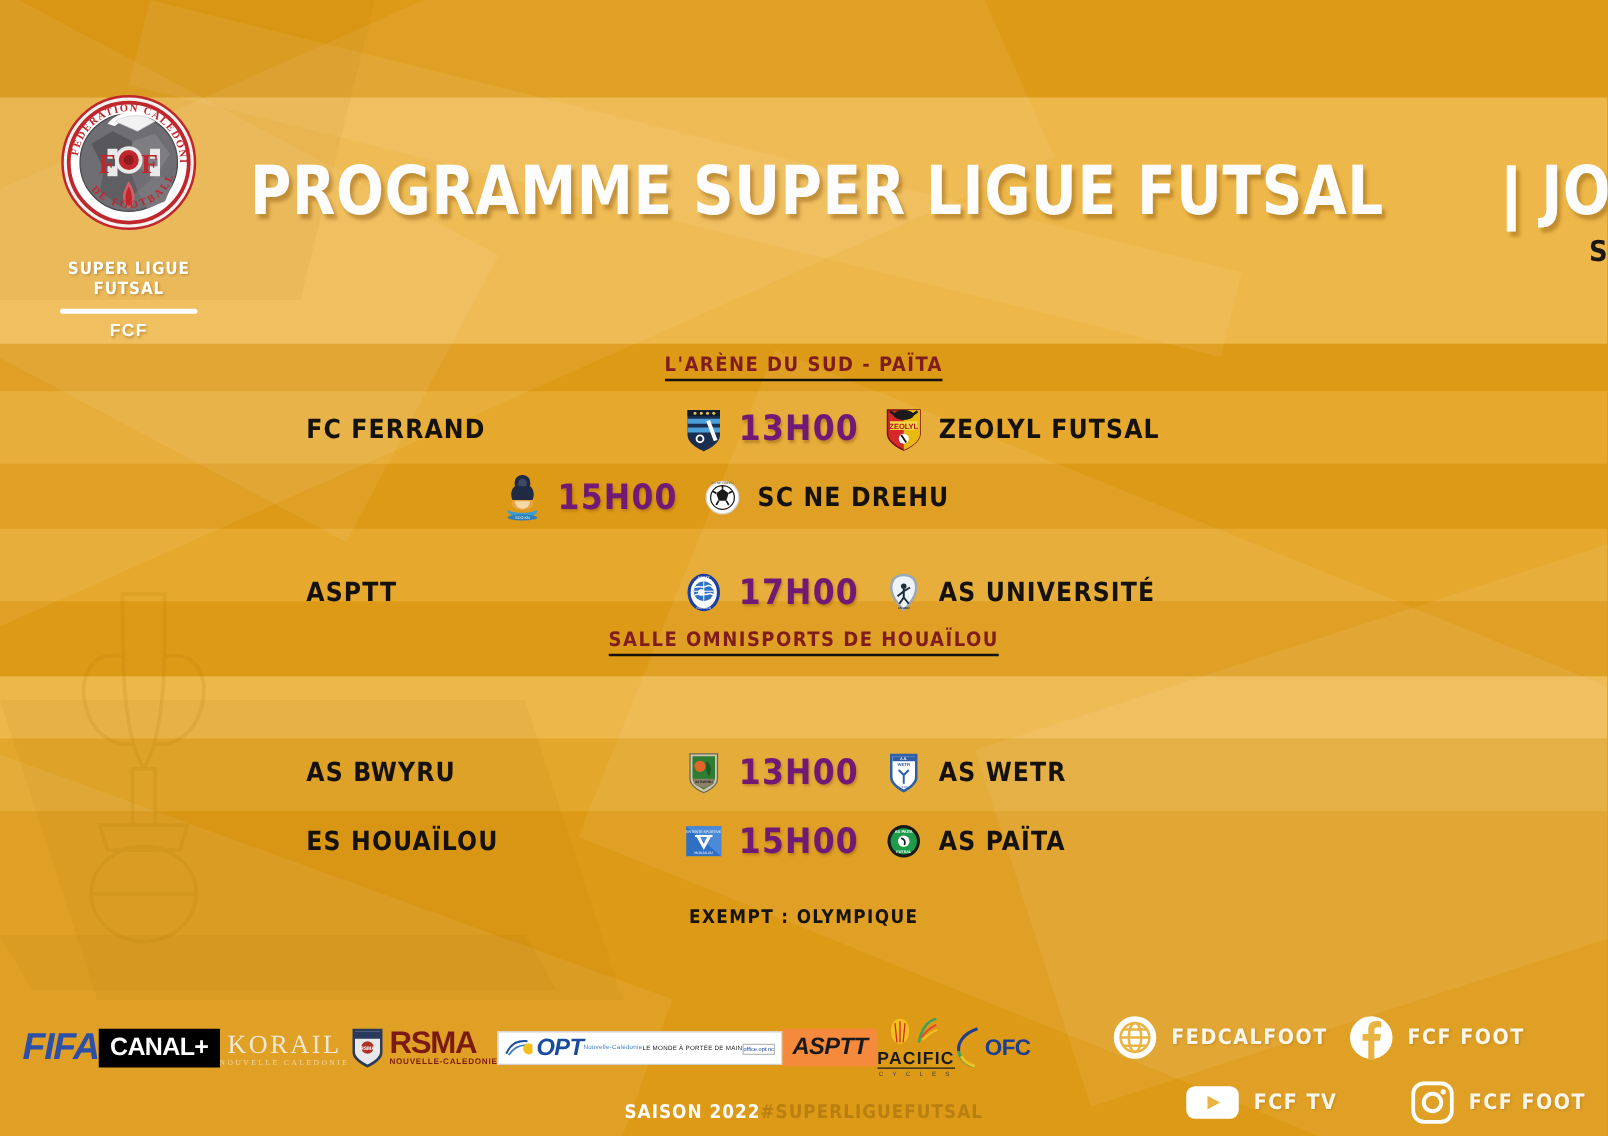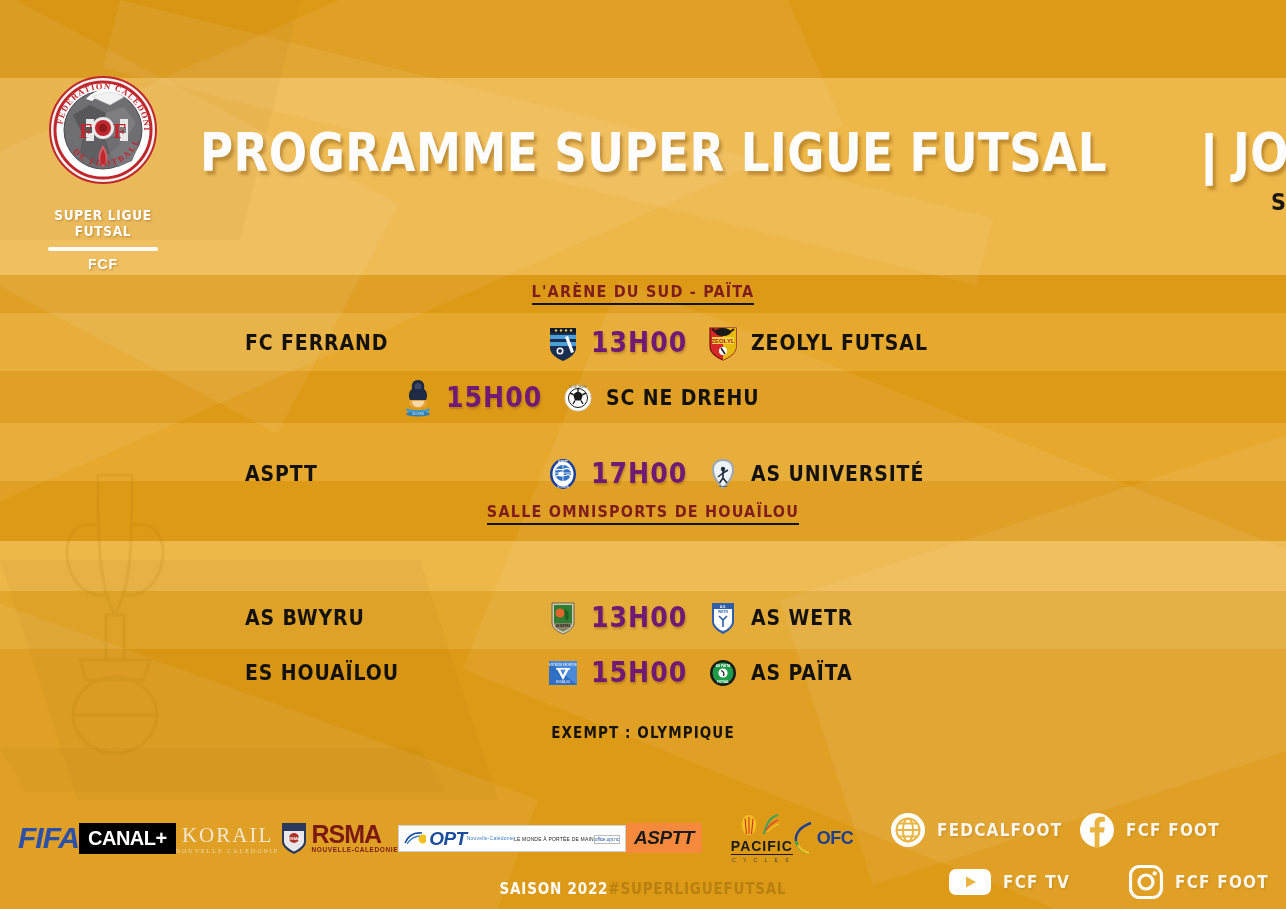--- a/index.html
+++ b/index.html
@@ -120,21 +120,21 @@
               color:#7b1a12; letter-spacing:-1px; line-height:.95; }
   .rsma-sub { font-size:6.5px; color:#7b1a12; letter-spacing:.6px; font-weight:bold; }
   .opt-box { background:#fff; border:1px solid #cfcfcf; padding:3px 5px; text-align:center; }
   .opt-main { font-family:"Liberation Sans", sans-serif; font-weight:bold; font-size:19px;
               color:#1b4c9c; line-height:1; letter-spacing:-.5px;font-style:italic; }
   .opt-s1 { font-size:5px; color:#3f7fc4; letter-spacing:.2px; }
   .opt-s2 { font-size:5px; color:#1b1b1b; letter-spacing:.2px; margin-top:2px; }
   .opt-s3 { font-size:4.5px; color:#1b4c9c; border:1px solid #bbb; margin-top:2px; padding:1px 0; }
   .givova { background:#f58a3c; padding:4px 8px; font-family:"Liberation Sans", sans-serif;
             font-weight:bold; font-size:19px; color:#1a1a1a; font-style:italic; letter-spacing:-.5px; }
-  .pacific { display:flex; flex-direction:column; align-items:center;margin-left:29px; }
+  .pacific { display:flex; flex-direction:column; align-items:center; }
   .pac-txt { font-family:"Liberation Sans", sans-serif; font-weight:bold; font-size:14px;
              color:#1b1b1b; letter-spacing:1px; border-bottom:1.5px solid #1b1b1b; }
   .pac-sub { font-size:5px; letter-spacing:3px; color:#444; margin-top:2px; }
   .ofc-txt { font-family:"Liberation Sans", sans-serif; font-weight:bold; font-size:18px;
              color:#1d3f8f; letter-spacing:-.5px; }
 
   .saison { position:absolute; left:0; width:100%; top:880px; text-align:center;
             font-family:"DejaVu Sans Condensed","Liberation Sans", sans-serif;
             font-size:15px; font-weight:bold; letter-spacing:.8px; }
   .saison .s-white { color:#fdfcfa; }

